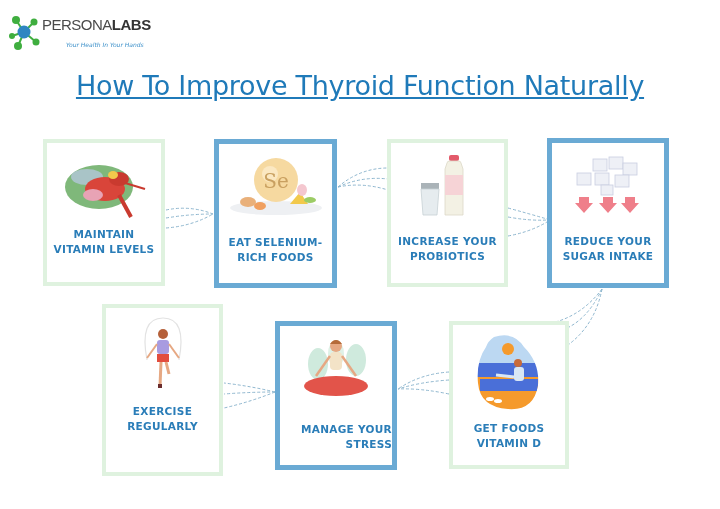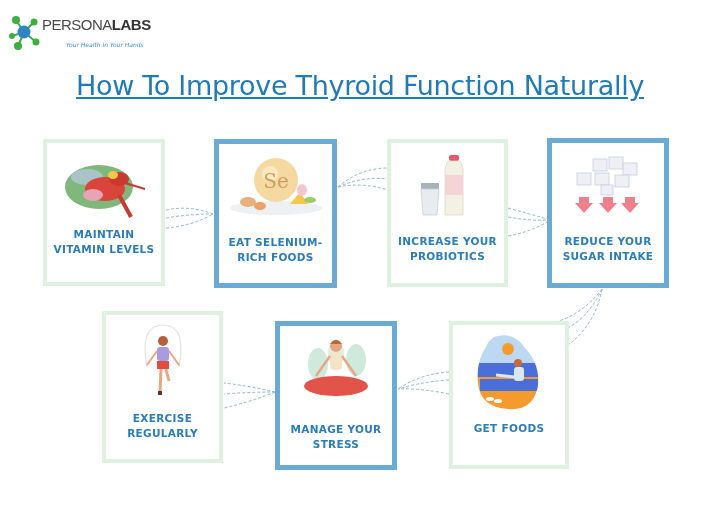--- a/index.html
+++ b/index.html
@@ -141,21 +141,21 @@
       <path d="M30 42 L40 42 L40 48 L44 48 L35 58 L26 48 L30 48 Z"></path>
       <path d="M52 42 L62 42 L62 48 L66 48 L57 58 L48 48 L52 48 Z"></path>
     </g>
   </svg>
   <div class="label" style="top:91px;">
     <div>REDUCE YOUR</div>
     <div>SUGAR INTAKE</div>
   </div>
 </div>
 
-<div class="card green" style="left:102px;top:311px;width:121px;height:152px;">
+<div class="card green" style="left:102px;top:304px;width:121px;height:172px;">
   <svg class="art" style="top:8px;" width="60" height="78" viewBox="0 0 60 78">
     <path d="M14 44 Q6 2 30 2 Q54 2 46 44" fill="none" stroke="#e2e2e2" stroke-width="1.2"></path>
     <circle cx="30" cy="18" r="5" fill="#b5603a"></circle>
     <rect x="24" y="24" width="12" height="14" rx="3" fill="#a89be0"></rect>
     <line x1="24" y1="28" x2="14" y2="42" stroke="#e6a883" stroke-width="2"></line>
     <line x1="36" y1="28" x2="46" y2="42" stroke="#e6a883" stroke-width="2"></line>
     <rect x="24" y="38" width="12" height="8" fill="#e24d3e"></rect>
     <line x1="28" y1="46" x2="27" y2="70" stroke="#e6a883" stroke-width="3"></line>
     <line x1="33" y1="46" x2="36" y2="58" stroke="#e6a883" stroke-width="3"></line>
     <rect x="25" y="68" width="4" height="4" fill="#6b2d2d"></rect>
@@ -171,21 +171,21 @@
     <ellipse cx="22" cy="28" rx="10" ry="16" fill="#cfeadd"></ellipse>
     <ellipse cx="60" cy="24" rx="10" ry="16" fill="#cfeadd"></ellipse>
     <ellipse cx="40" cy="18" rx="8" ry="14" fill="#dff1e7"></ellipse>
     <circle cx="40" cy="10" r="6" fill="#e6a883"></circle>
     <path d="M34 8 Q40 0 46 8" fill="#b56a3a"></path>
     <rect x="34" y="16" width="12" height="18" rx="4" fill="#f3e3c7"></rect>
     <line x1="34" y1="20" x2="20" y2="40" stroke="#e6a883" stroke-width="2.5"></line>
     <line x1="46" y1="20" x2="60" y2="40" stroke="#e6a883" stroke-width="2.5"></line>
     <ellipse cx="40" cy="50" rx="32" ry="10" fill="#e2544a"></ellipse>
   </svg>
-  <div class="label" style="top:96px;">
+  <div class="label" style="top:96px;text-align:right;">
     <div>MANAGE YOUR</div>
     <div>STRESS</div>
   </div>
 </div>
 
 <div class="card green" style="left:449px;top:321px;width:120px;height:148px;">
   <svg class="art" style="top:8px;" width="70" height="80" viewBox="0 0 70 80">
     <defs>
         <clipPath id="blob">
           <path d="M20 4 Q40 -2 50 14 Q66 30 64 52 Q60 78 34 76 Q6 74 4 50 Q2 28 12 14 Q14 8 20 4 Z"></path>
@@ -199,14 +199,15 @@
     </g>
     <circle cx="34" cy="16" r="6" fill="#f59a2c"></circle>
     <circle cx="44" cy="30" r="4" fill="#c86b3a"></circle>
     <rect x="40" y="34" width="10" height="14" rx="3" fill="#d9e7f5"></rect>
     <line x1="40" y1="44" x2="22" y2="42" stroke="#d9e7f5" stroke-width="3"></line>
     <ellipse cx="16" cy="66" rx="4" ry="2" fill="#fff"></ellipse>
     <ellipse cx="24" cy="68" rx="4" ry="2" fill="#fff"></ellipse>
   </svg>
   <div class="label" style="top:96px;">
     <div>GET FOODS</div>
+    <div>VITAMIN D</div>
   </div>
 </div>
 
 </body></html>

